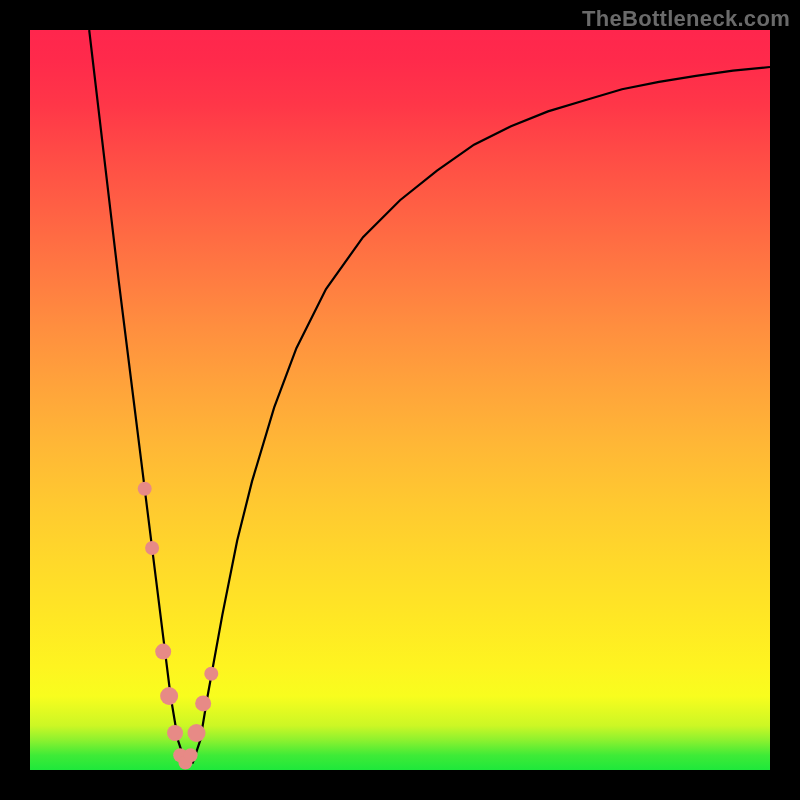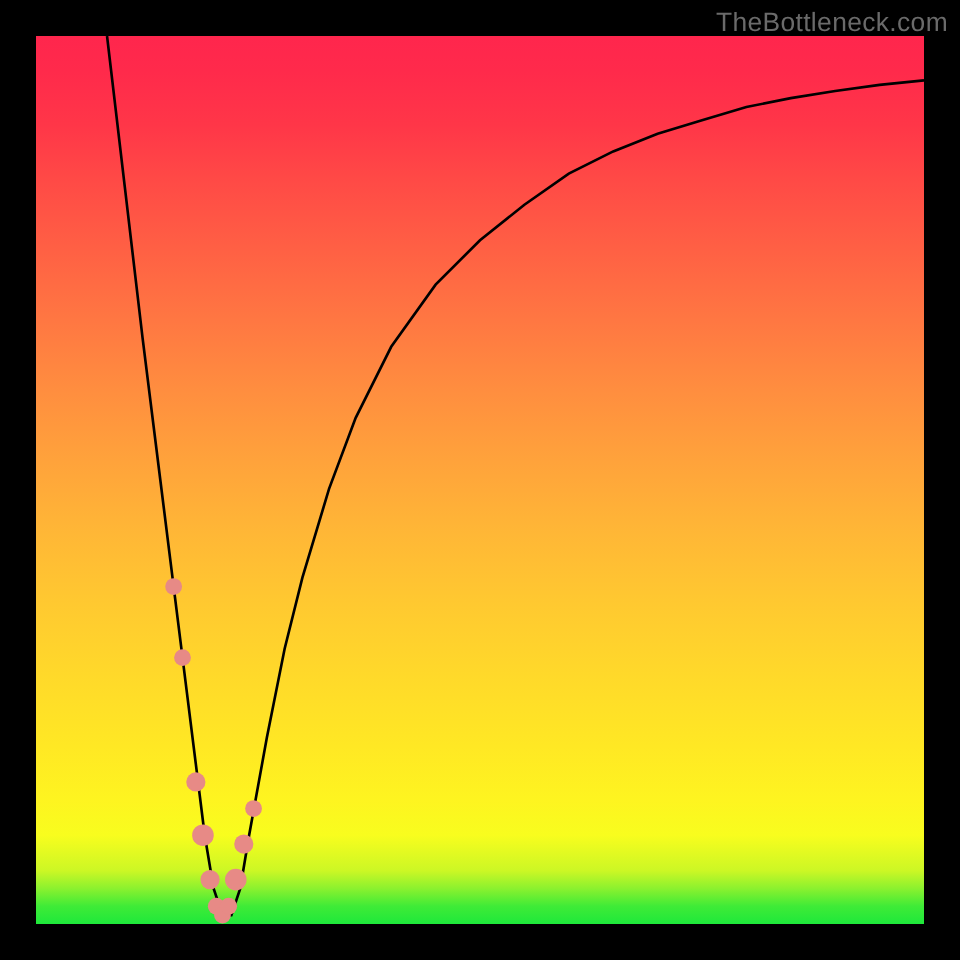--- a/index.html
+++ b/index.html
@@ -43,21 +43,21 @@
       #FF3648 90%,
       #FF2A4B 96%,
       #FF264D 100%);
   }
   .watermark {
     position: absolute;
     top: 6px;
     right: 10px;
     color: #6a6a6a;
     font-size: 22px;
-    font-weight: 400;
+    font-weight: 700;
     letter-spacing: 0.3px;
     user-select: none;
   }
   svg.curve {
     position: absolute;
     left: 0;
     top: 0;
     width: 740px;
     height: 740px;
   }

